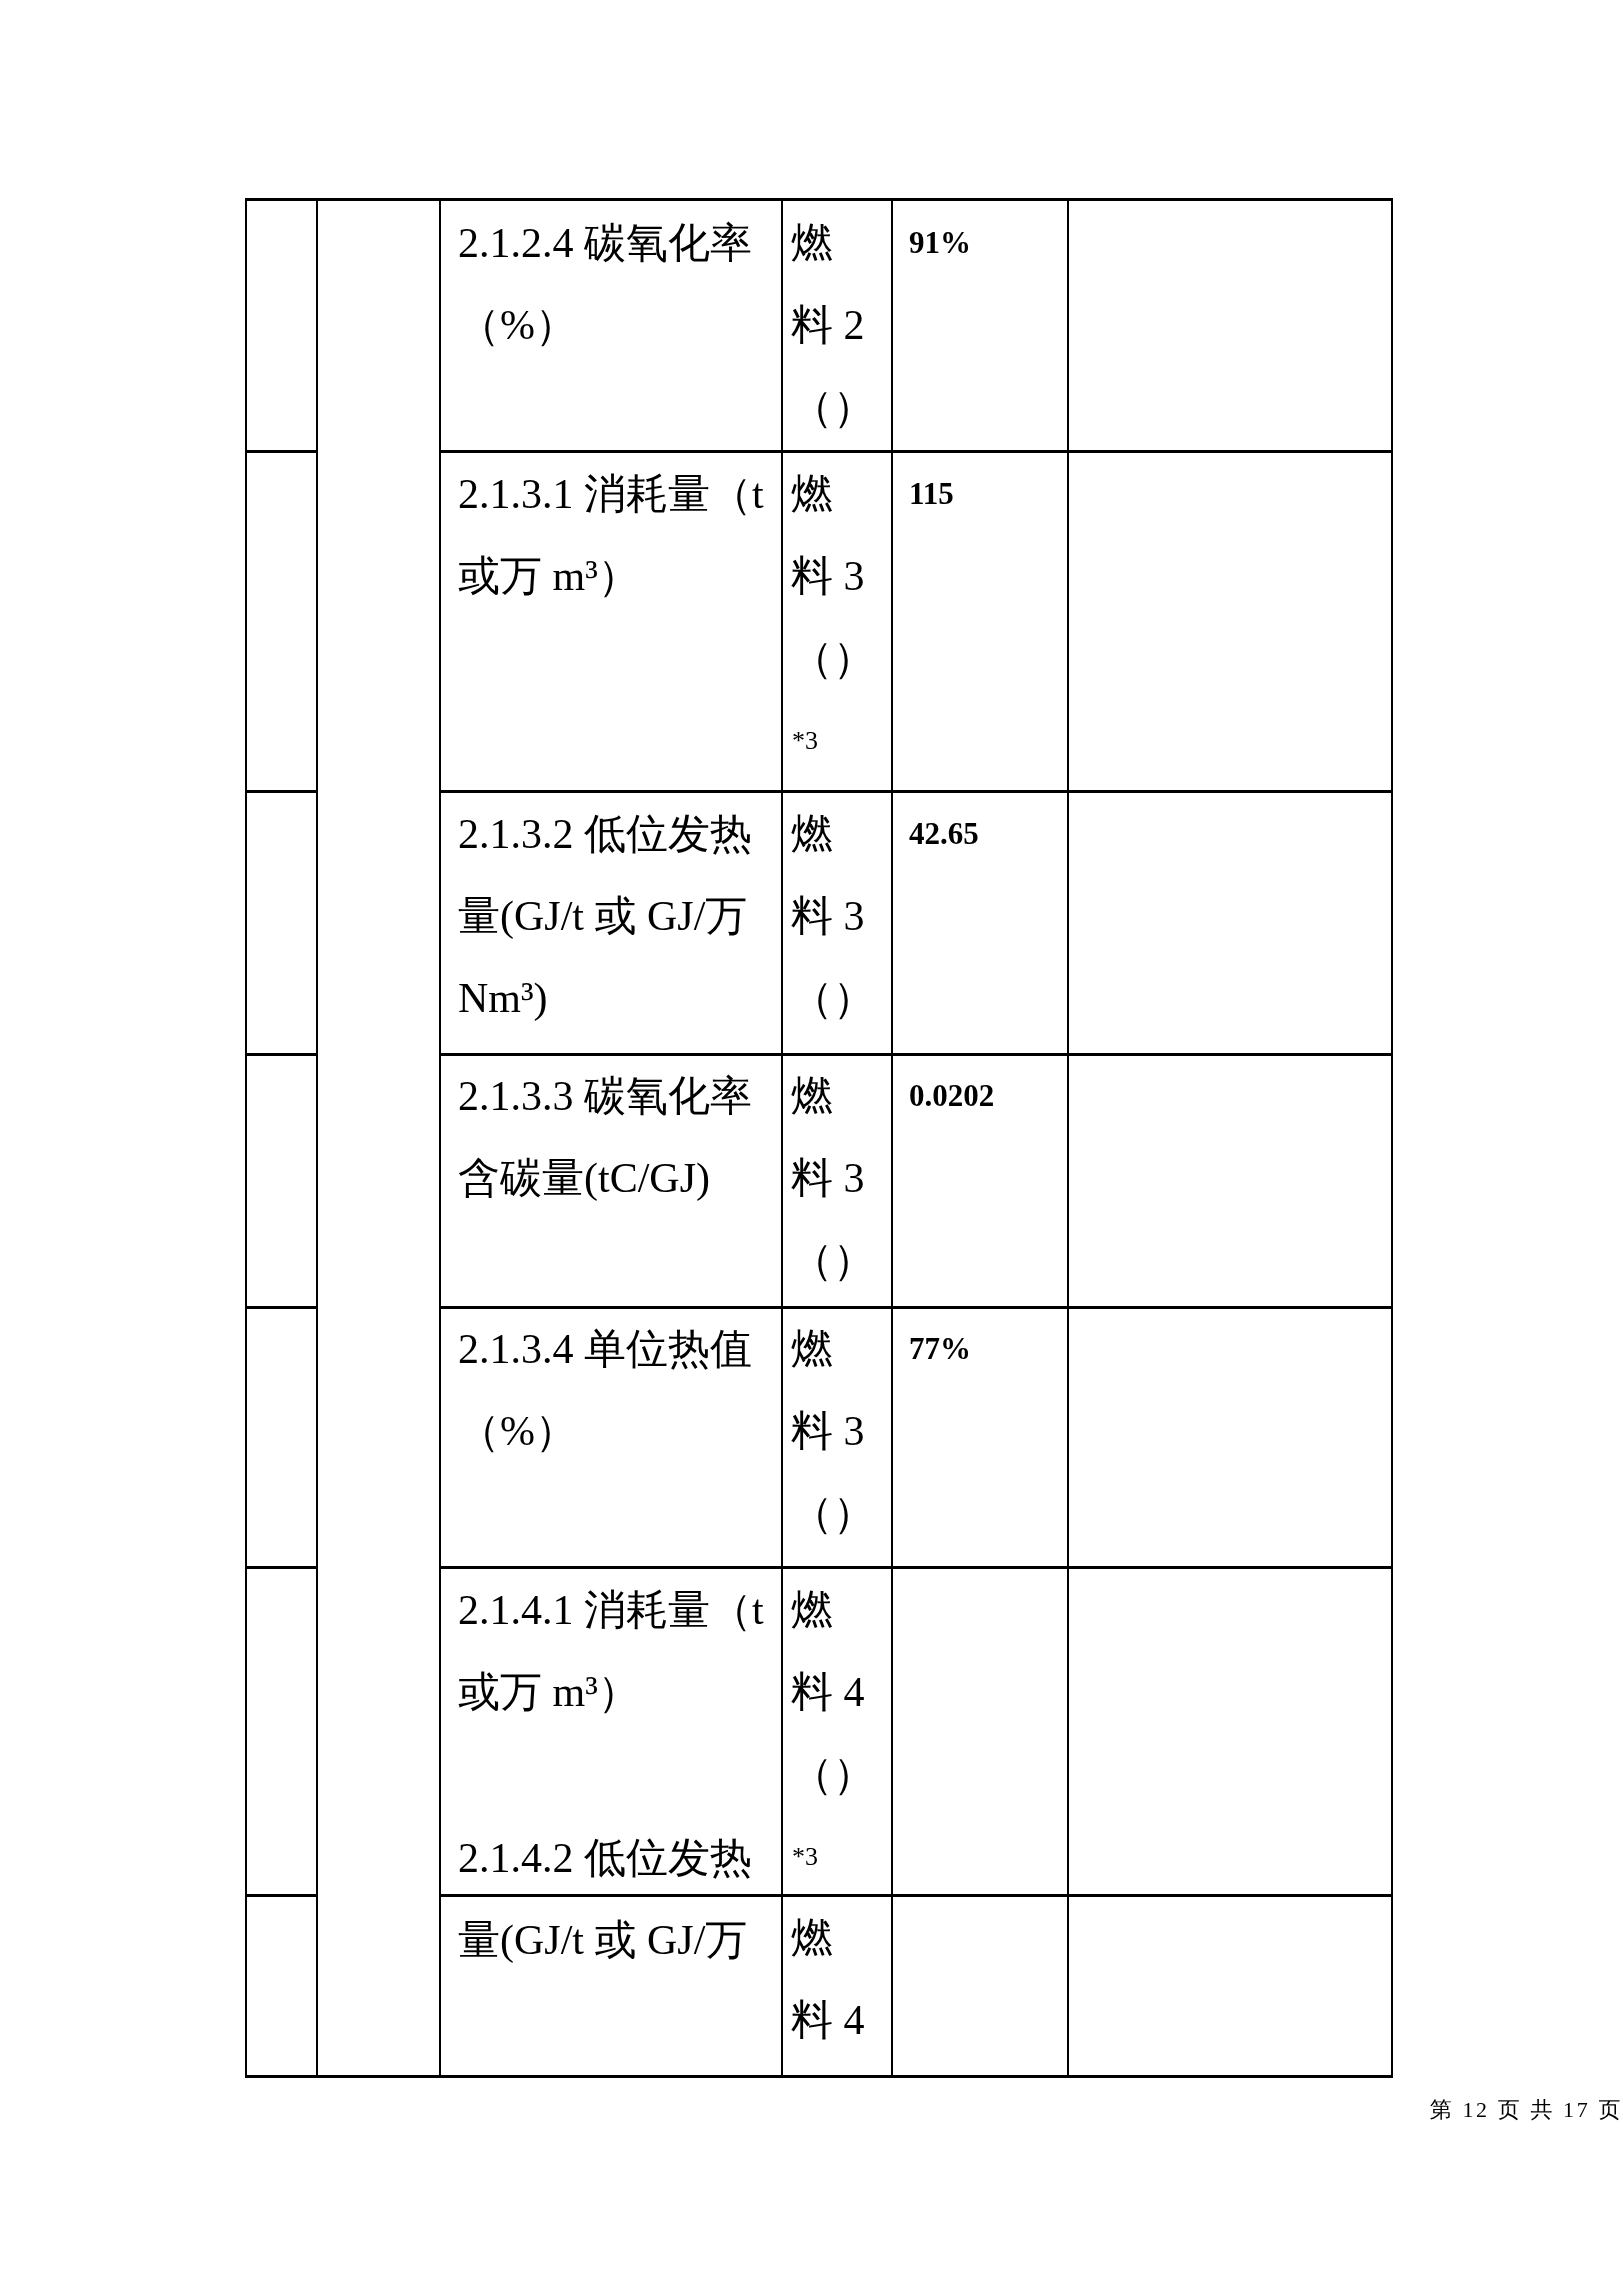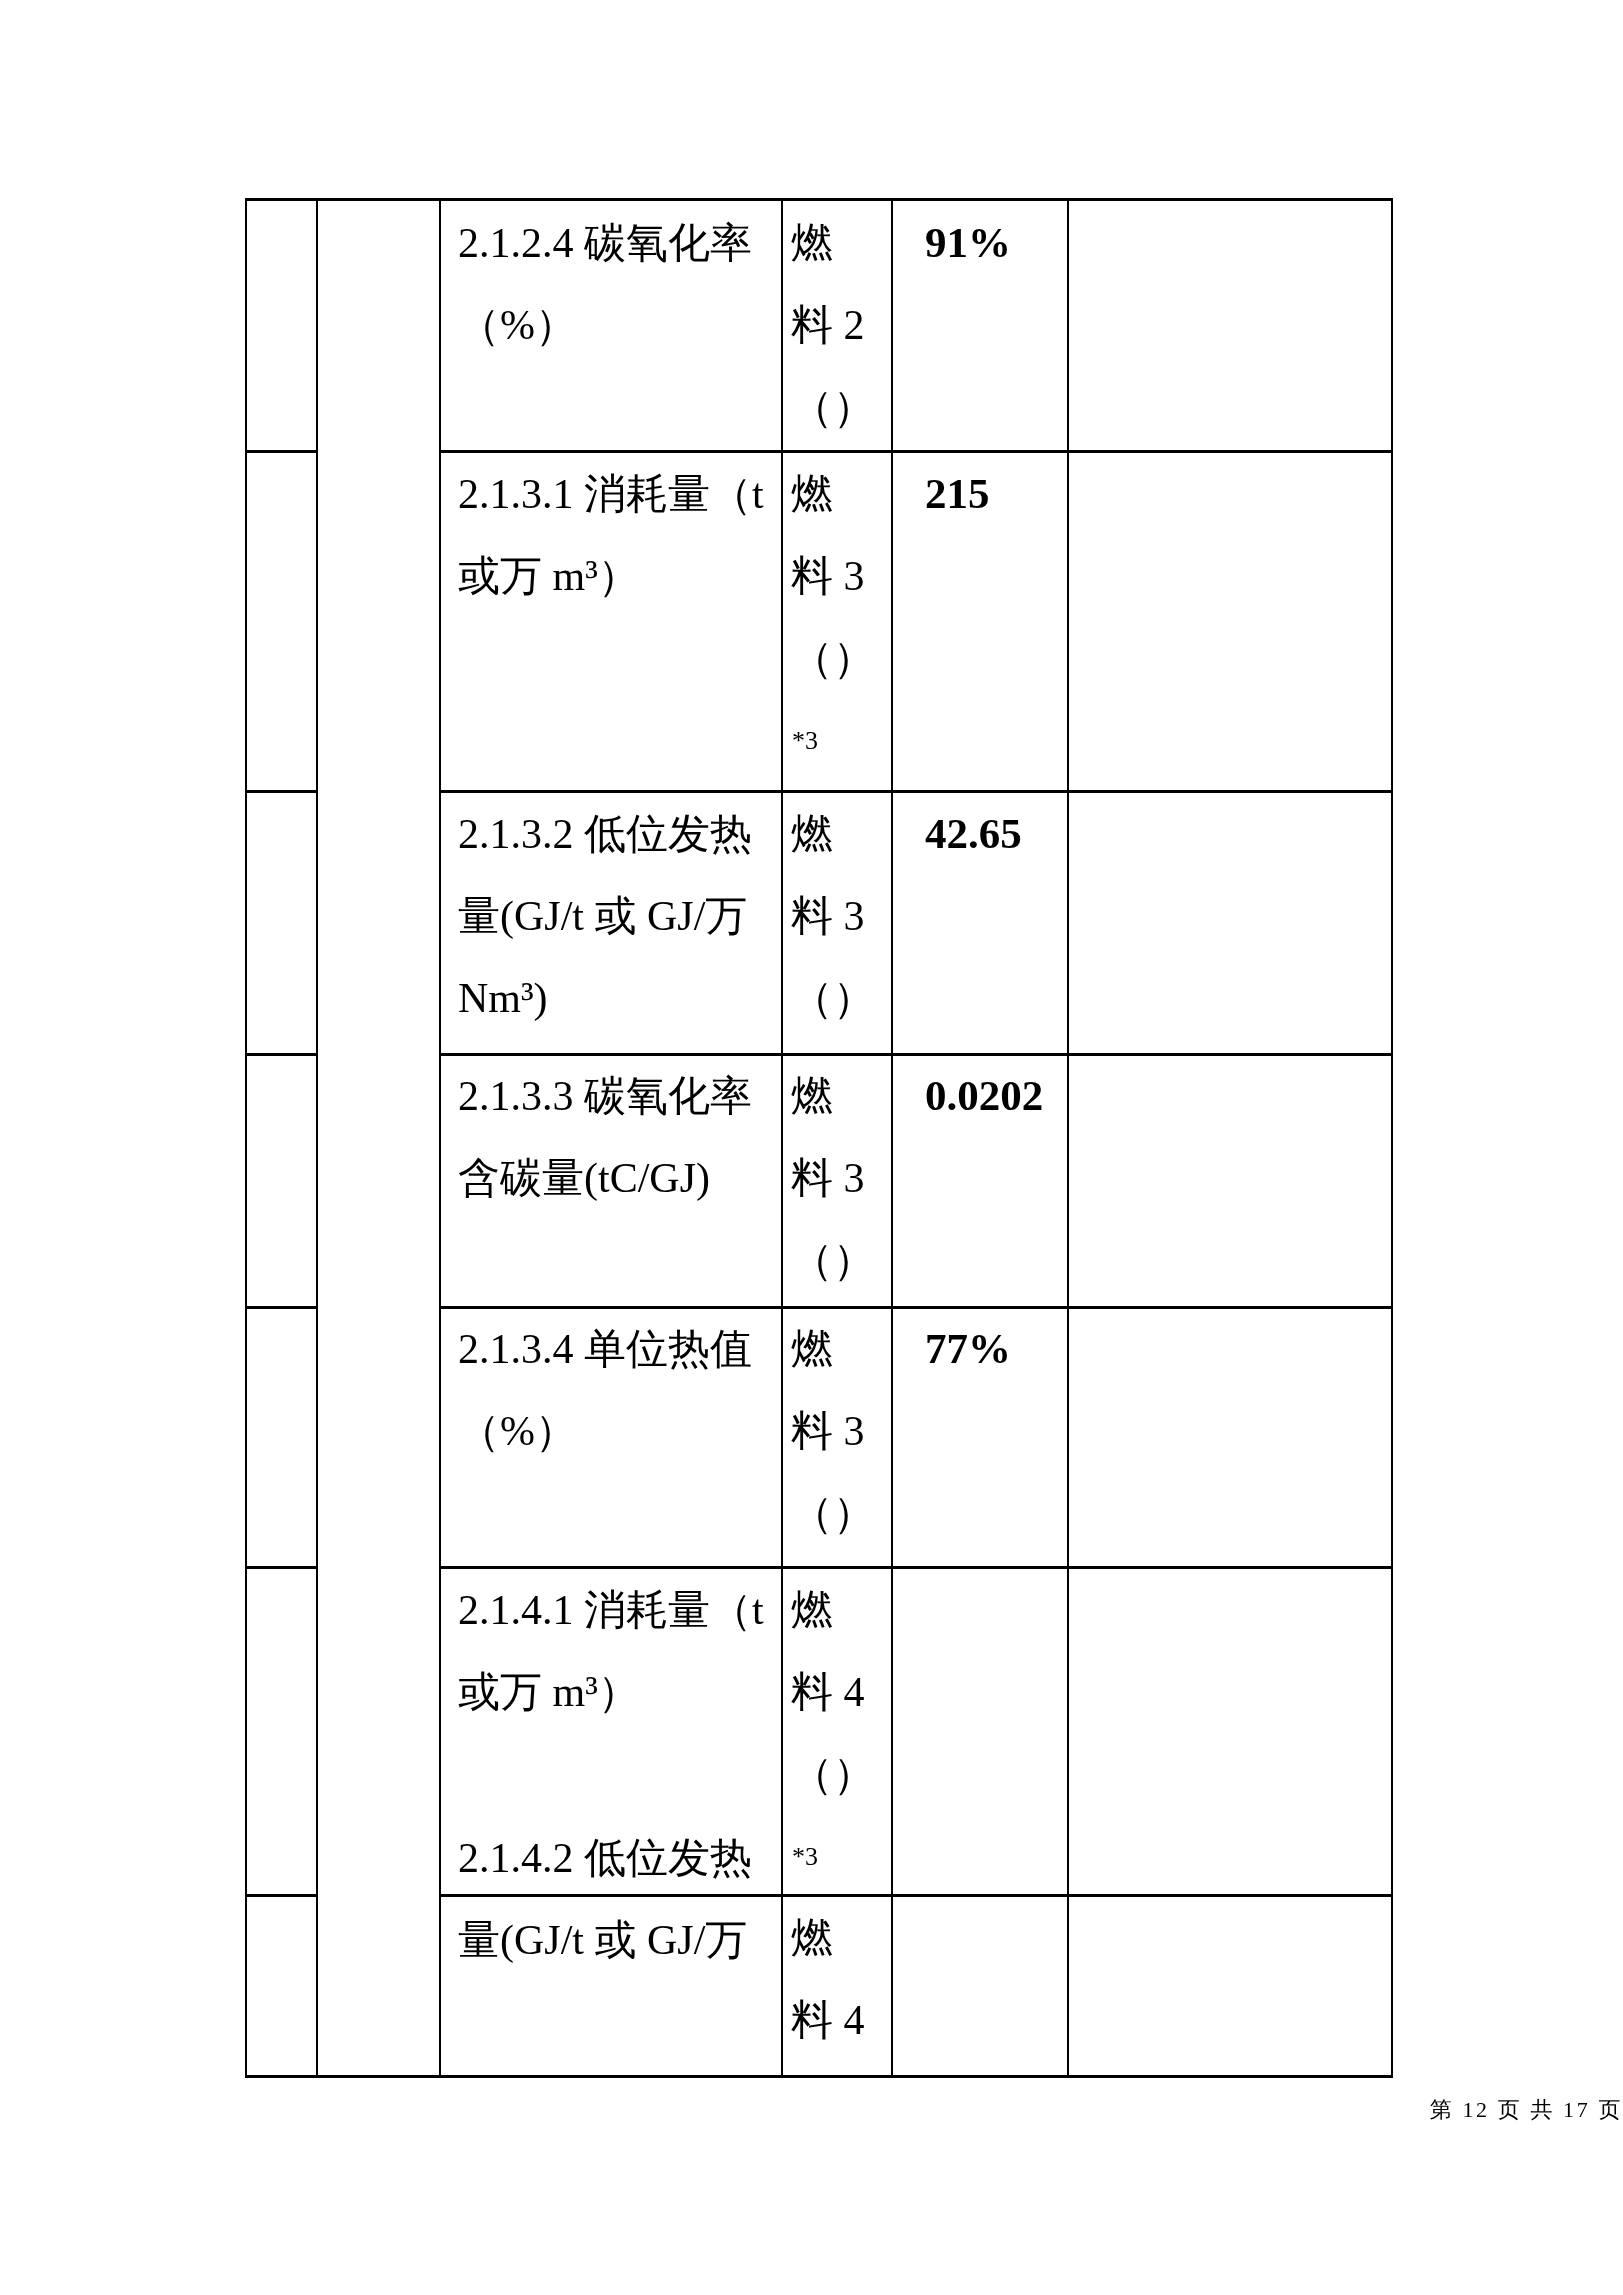--- a/index.html
+++ b/index.html
@@ -23,21 +23,21 @@
   .hl.segR{left:194px;width:954px;}
   .cell{
     position:absolute;
     white-space:pre-line;
     font-size:42px;
     line-height:82px;
     overflow:hidden;
   }
   .label-cell{left:213px;width:317px;}
   .fuel-cell{left:546px;width:103px;}
-  .value-cell{left:680px;width:170px;font-weight:bold;font-size:43px;}
+  .value-cell{left:664px;width:170px;font-weight:bold;font-size:31px;}
   .fuel-note{
     position:absolute;left:547px;width:98px;
     font-size:26px;line-height:82px;
   }
   .footer{
     position:absolute;
     left:0;right:0;top:2091px;
     text-align:right;
     font-size:22px;line-height:37px;
     letter-spacing:2.6px;
@@ -79,21 +79,21 @@
 料 2
 （）</div>
     <div class="cell value-cell" style="top:3.9px">91%</div>
 
     <div class="cell label-cell" style="top:255px">2.1.3.1 消耗量（t
 或万 m³）</div>
     <div class="cell fuel-cell" style="top:255px">燃
 料 3
 （）</div>
     <div class="fuel-note" style="top:502px">*3</div>
-    <div class="cell value-cell" style="top:255px">215</div>
+    <div class="cell value-cell" style="top:255px">115</div>
 
     <div class="cell label-cell" style="top:595px">2.1.3.2 低位发热
 量(GJ/t 或 GJ/万
 Nm³)</div>
     <div class="cell fuel-cell" style="top:595px">燃
 料 3
 （）</div>
     <div class="cell value-cell" style="top:595px">42.65</div>
 
     <div class="cell label-cell" style="top:857px">2.1.3.3 碳氧化率

